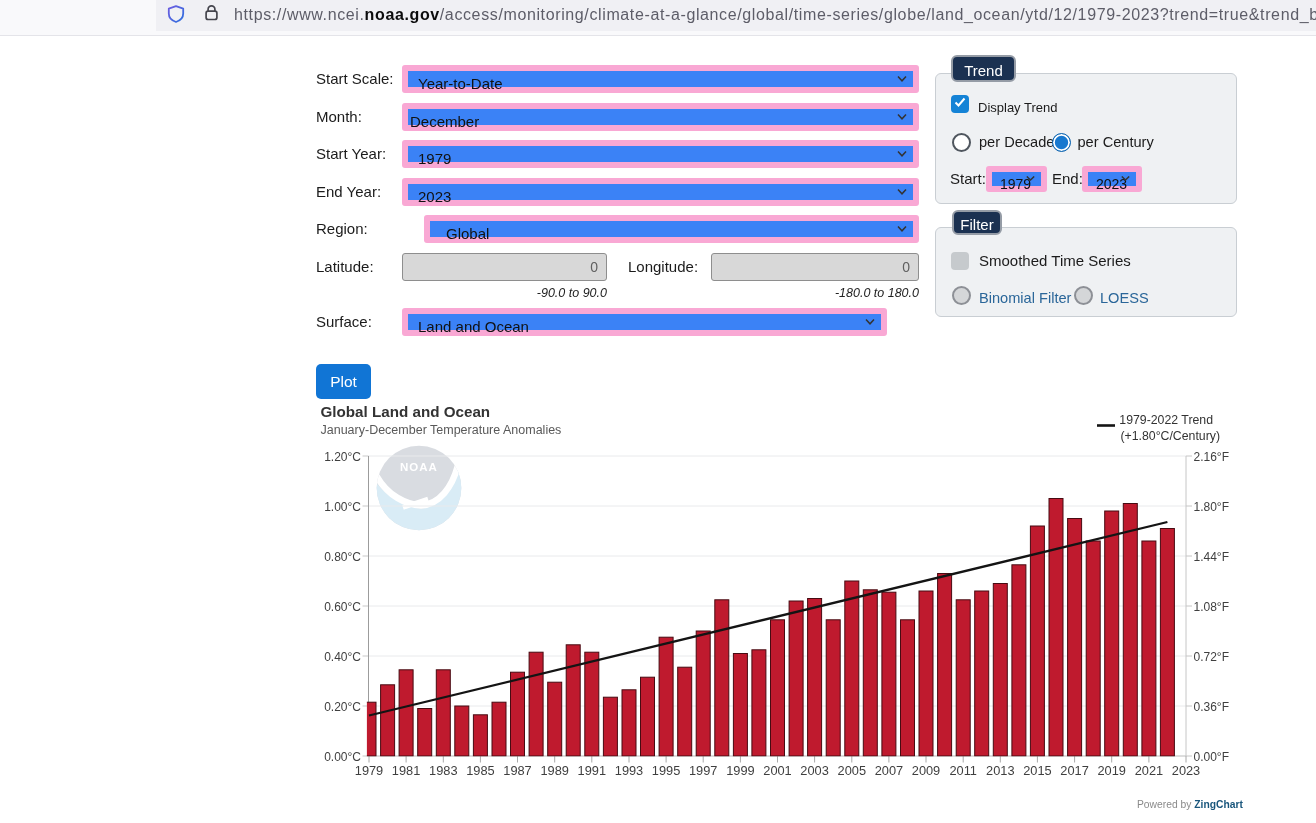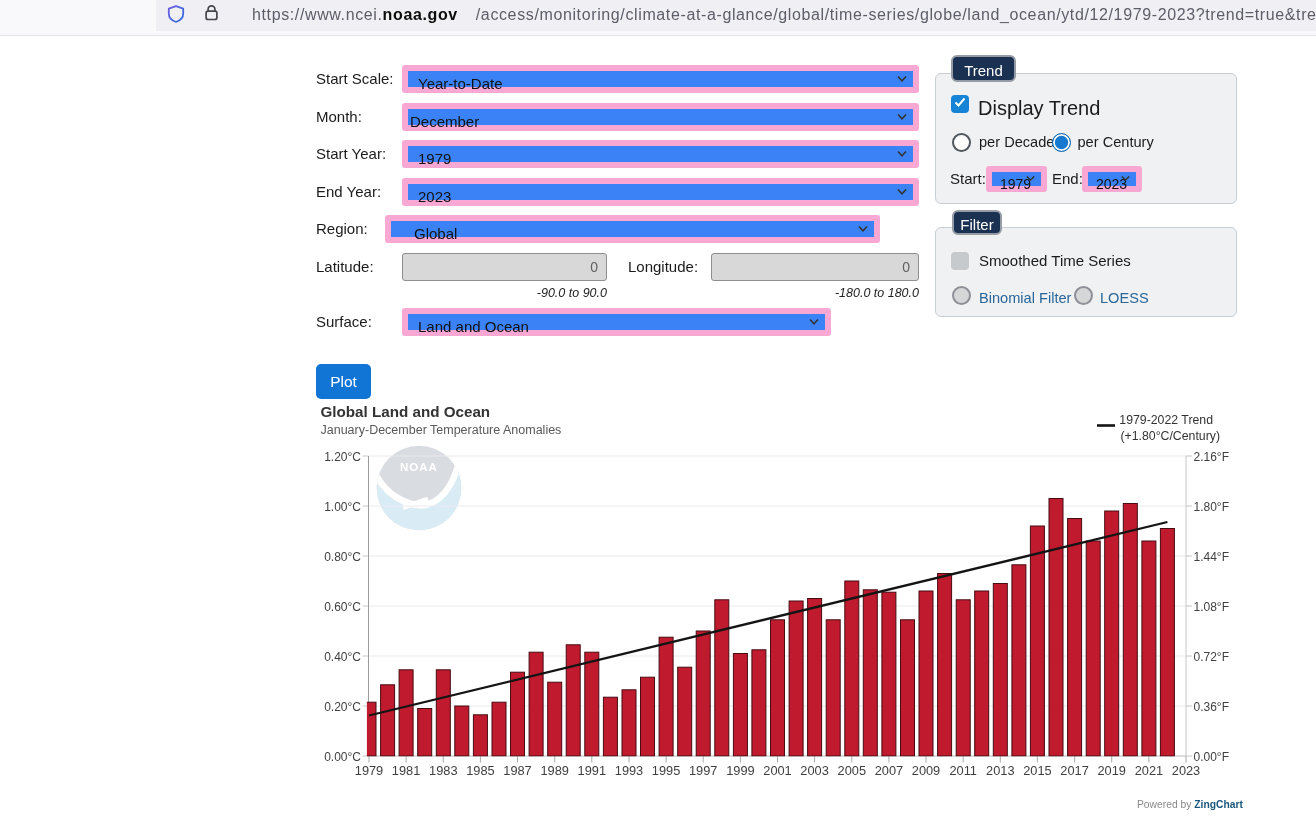--- a/index.html
+++ b/index.html
@@ -1,21 +1,21 @@
 <!DOCTYPE html>
 <html><head><meta charset="utf-8">
 <style>
 * { margin:0; padding:0; box-sizing:border-box; }
 html,body { width:1316px; height:823px; background:#fff; overflow:hidden;
   font-family:"Liberation Sans",sans-serif; position:relative; }
 .toolbar { position:absolute; left:0; top:0; width:1316px; height:36px; background:#f9f9fb;
   border-bottom:1px solid #e4e4e9; }
 .urlbar { position:absolute; left:156px; top:0; width:1160px; height:31px; background:#f0f0f4; overflow:hidden; }
 .url { position:absolute; left:78px; top:5.5px; font-size:16px; white-space:nowrap; letter-spacing:0.62px; }
-.u1 { color:#5d5d68;margin-left:18px; } .u2 { color:#0c0c0d; font-weight:600; }
+.u1 { color:#5d5d68; } .u2 { color:#0c0c0d; font-weight:600; }
 .lb { position:absolute; color:#1b1b1b; white-space:nowrap; height:20px; line-height:20px; }
 .sel { position:absolute; background:#3b82f6; border:6px solid #f9a8d4; border-radius:3px; color:#111; }
 .sel .chev { position:absolute; right:6px; top:50%; margin-top:-3px; }
 .num { position:absolute; height:28px; background:#d8d8d8; border:1px solid #8e8e8e; border-radius:3px;
   color:#5f5f5f; font-size:14px; text-align:right; padding-right:8px; line-height:26px; }
 .hint { position:absolute; font-style:italic; font-size:12.5px; color:#222; text-align:right; }
 .panel { position:absolute; background:#eff1f3; border:1px solid #c9ced3; border-radius:6px; }
 .badge { position:absolute; background:#1b3151; border:2px solid #959ca6; border-radius:6px;
   color:#fff; font-size:15px; text-align:center; }
 .cb { position:absolute; width:18px; height:18px; border-radius:4px; text-align:center; line-height:16px; }
@@ -54,41 +54,41 @@
     </svg></div>
 <div class="lb" style="left:316px;top:144px;font-size:15px">Start Year:</div>
 <div class="sel" style="left:402px;top:140px;width:517px;height:28px;font-size:15px;line-height:26px;padding-left:10px">1979<svg class="chev" width="10" height="6" viewBox="0 0 10 6">
       <path d="M1 0.5 L5 4.8 L9 0.5" fill="none" stroke="#333" stroke-width="1.5"></path>
     </svg></div>
 <div class="lb" style="left:316px;top:181.5px;font-size:15px">End Year:</div>
 <div class="sel" style="left:402px;top:177.5px;width:517px;height:28px;font-size:15px;line-height:26px;padding-left:10px">2023<svg class="chev" width="10" height="6" viewBox="0 0 10 6">
       <path d="M1 0.5 L5 4.8 L9 0.5" fill="none" stroke="#333" stroke-width="1.5"></path>
     </svg></div>
 <div class="lb" style="left:316px;top:219px;font-size:15px">Region:</div>
-<div class="sel" style="left:385px;top:215px;width:495px;height:28px;font-size:15px;line-height:26px;padding-left:23px">Global<svg class="chev" width="10" height="6" viewBox="0 0 10 6">
+<div class="sel" style="left:424px;top:215px;width:495px;height:28px;font-size:15px;line-height:26px;padding-left:16px">Global<svg class="chev" width="10" height="6" viewBox="0 0 10 6">
       <path d="M1 0.5 L5 4.8 L9 0.5" fill="none" stroke="#333" stroke-width="1.5"></path>
     </svg></div>
 <div class="lb" style="left:316px;top:257px;font-size:15px">Latitude:</div>
 <div class="num" style="left:402px;top:253px;width:205px">0</div>
 <div class="lb" style="left:628px;top:257px;font-size:15px">Longitude:</div>
 <div class="num" style="left:711px;top:253px;width:208px">0</div>
 <div class="hint" style="left:402px;top:286px;width:205px">-90.0 to 90.0</div>
 <div class="hint" style="left:711px;top:286px;width:208px">-180.0 to 180.0</div>
 <div class="lb" style="left:316px;top:311.5px;font-size:15px">Surface:</div>
-<div class="sel" style="left:402px;top:307.5px;width:429px;height:28px;font-size:15px;line-height:26px;padding-left:10px">Land and Ocean<svg class="chev" width="10" height="6" viewBox="0 0 10 6">
+<div class="sel" style="left:402px;top:307.5px;width:485px;height:28px;font-size:15px;line-height:26px;padding-left:10px">Land and Ocean<svg class="chev" width="10" height="6" viewBox="0 0 10 6">
       <path d="M1 0.5 L5 4.8 L9 0.5" fill="none" stroke="#333" stroke-width="1.5"></path>
     </svg></div>
 <div class="plot">Plot</div>
 
 <div class="panel" style="left:935px;top:73px;width:302px;height:131px"></div>
 <div class="badge" style="left:951px;top:55px;width:65px;height:27px;line-height:27px">Trend</div>
 <div class="cb" style="left:951px;top:94.5px;background:#1583d6"><svg width="12" height="11" viewBox="0 0 12 11">
       <path d="M1.5 5.5 L4.5 8.5 L10.5 1.5" fill="none" stroke="#fff" stroke-width="2"></path>
     </svg></div>
-<div class="lb" style="left:978px;top:97.5px;font-size:20px">Display Trend</div>
+<div class="lb" style="left:978px;top:97.5px;font-size:13px">Display Trend</div>
 <div class="radio" style="left:952px;top:132.5px"></div>
 <div class="lb" style="left:979px;top:132px;font-size:14.6px">per Decade</div>
 <div class="radio rchk" style="left:1051.5px;top:132.5px"></div>
 <div class="lb" style="left:1077.5px;top:132px;font-size:14.6px">per Century</div>
 <div class="lb" style="left:950px;top:169px;font-size:15px">Start:</div>
 <div class="sel" style="left:986px;top:166px;width:61px;height:26px;font-size:14px;line-height:24px;padding-left:8px">1979<svg class="chev" width="9" height="5" viewBox="0 0 9 5">
       <path d="M0.8 0.4 L4.5 4 L8.2 0.4" fill="none" stroke="#333" stroke-width="1.4"></path>
     </svg></div>
 <div class="lb" style="left:1052px;top:169px;font-size:15px">End:</div>
 <div class="sel" style="left:1082px;top:166px;width:60px;height:26px;font-size:14px;line-height:24px;padding-left:8px">2023<svg class="chev" width="9" height="5" viewBox="0 0 9 5">

